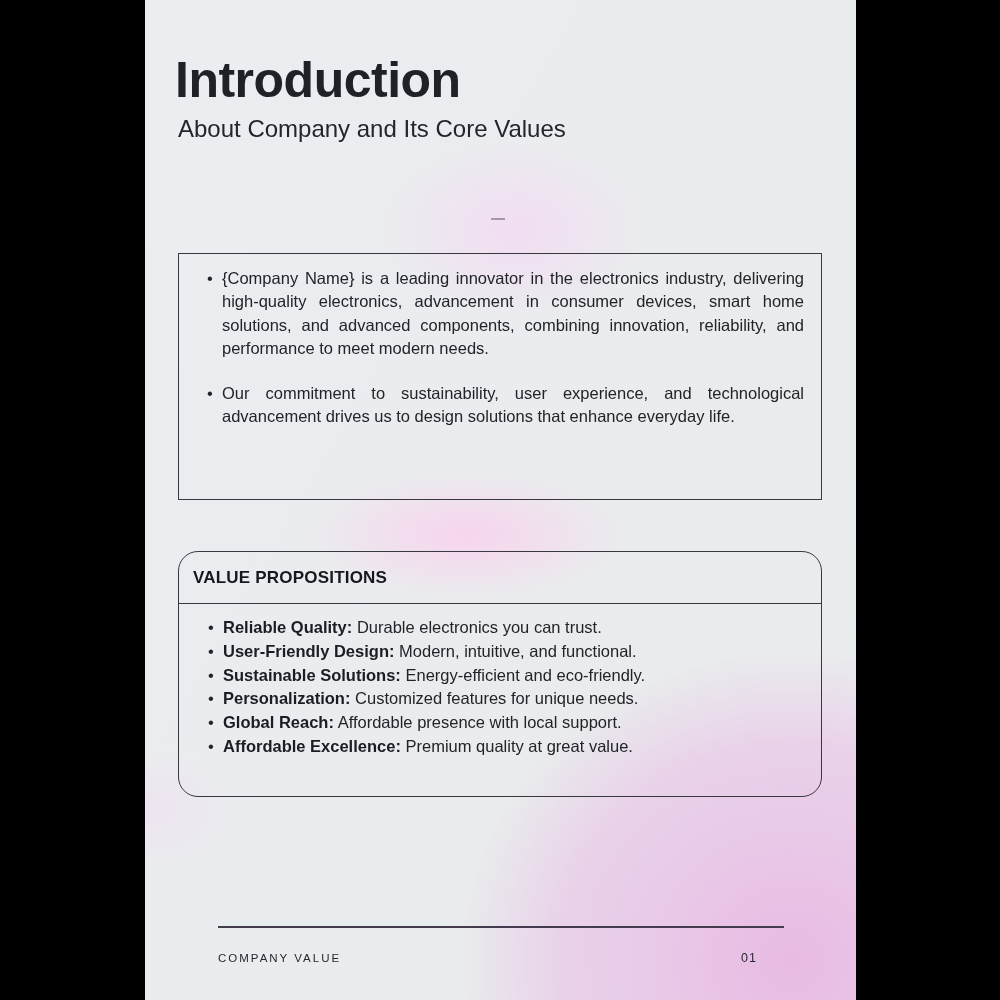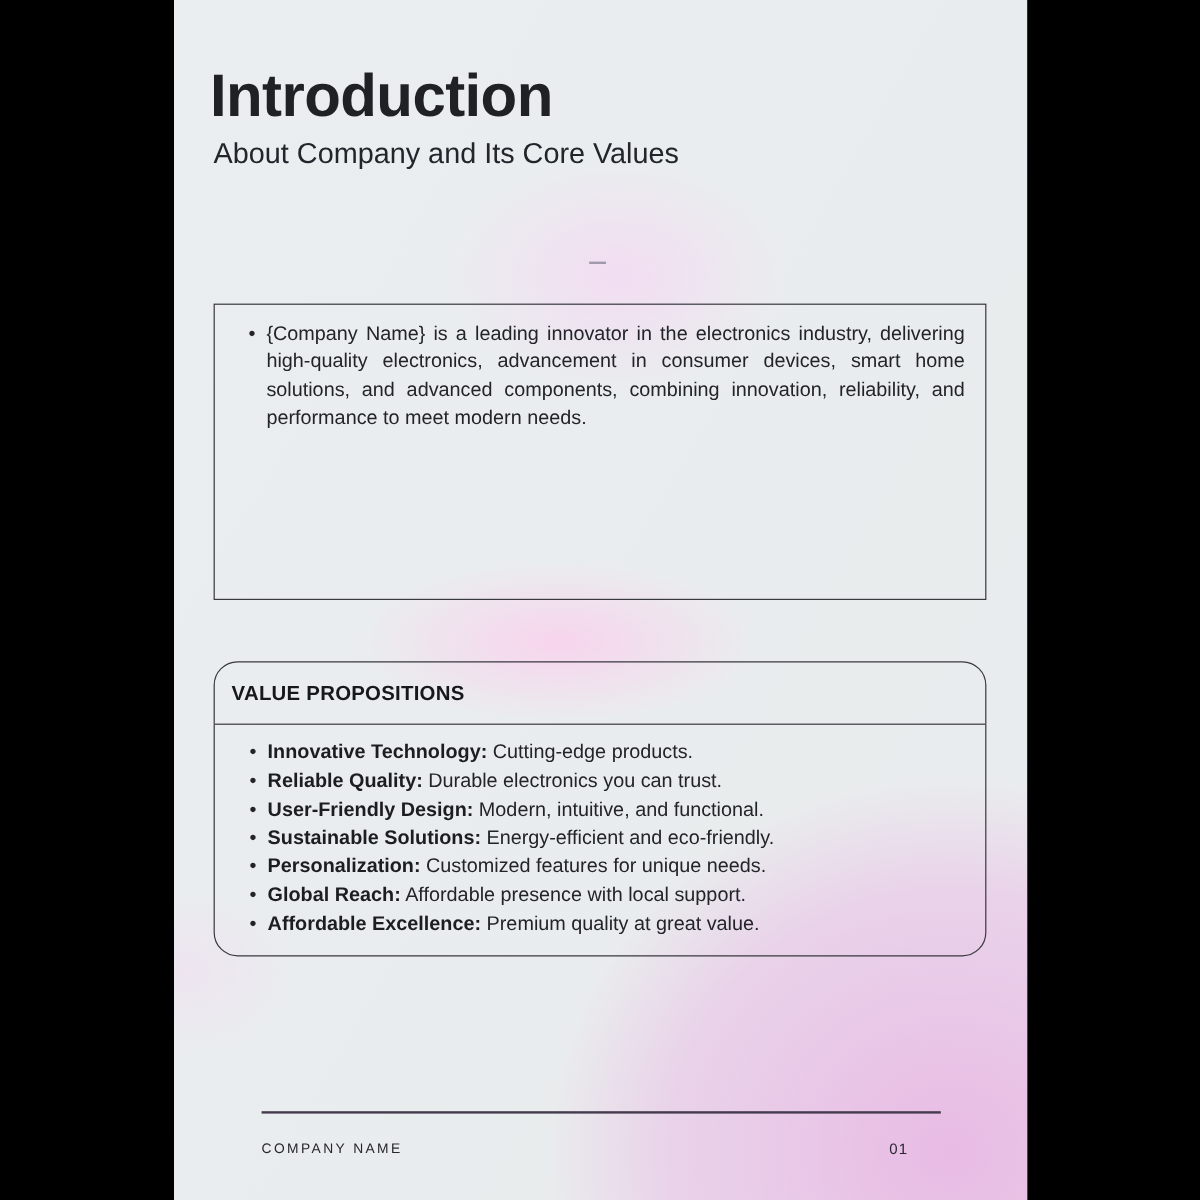--- a/index.html
+++ b/index.html
@@ -133,40 +133,40 @@
 
   <h1 class="page-title">Introduction</h1>
   <div class="page-subtitle">About Company and Its Core Values</div>
 
   <div class="divider-dash"></div>
 
   <section class="info-box box-company">
     <div class="box-body">
       <ul>
         <li>{Company Name} is a leading innovator in the electronics industry, delivering high-quality electronics, advancement in consumer devices, smart home solutions, and advanced components, combining innovation, reliability, and performance to meet modern needs.</li>
+        <li>Our commitment to sustainability, user experience, and technological advancement drives us to design solutions that enhance everyday life.</li>
       </ul>
     </div>
   </section>
 
   <section class="info-box box-values">
     <div class="box-header">
       <span class="box-heading">VALUE PROPOSITIONS</span>
     </div>
     <div class="box-body">
       <ul>
-        <li><span class="vp-label">Innovative Technology:</span><span> Cutting-edge products.</span></li>
         <li><span class="vp-label">Reliable Quality:</span><span> Durable electronics you can trust.</span></li>
         <li><span class="vp-label">User-Friendly Design:</span><span> Modern, intuitive, and functional.</span></li>
         <li><span class="vp-label">Sustainable Solutions:</span><span> Energy-efficient and eco-friendly.</span></li>
         <li><span class="vp-label">Personalization:</span><span> Customized features for unique needs.</span></li>
         <li><span class="vp-label">Global Reach:</span><span> Affordable presence with local support.</span></li>
         <li><span class="vp-label">Affordable Excellence:</span><span> Premium quality at great value.</span></li>
       </ul>
     </div>
   </section>
 
   <div class="footer-line"></div>
   <div class="footer-row">
-    <span class="footer-company">COMPANY NAME</span>
+    <span class="footer-company">COMPANY VALUE</span>
     <span class="footer-page-number">01</span>
   </div>
 
 </div>
 
 </body></html>

